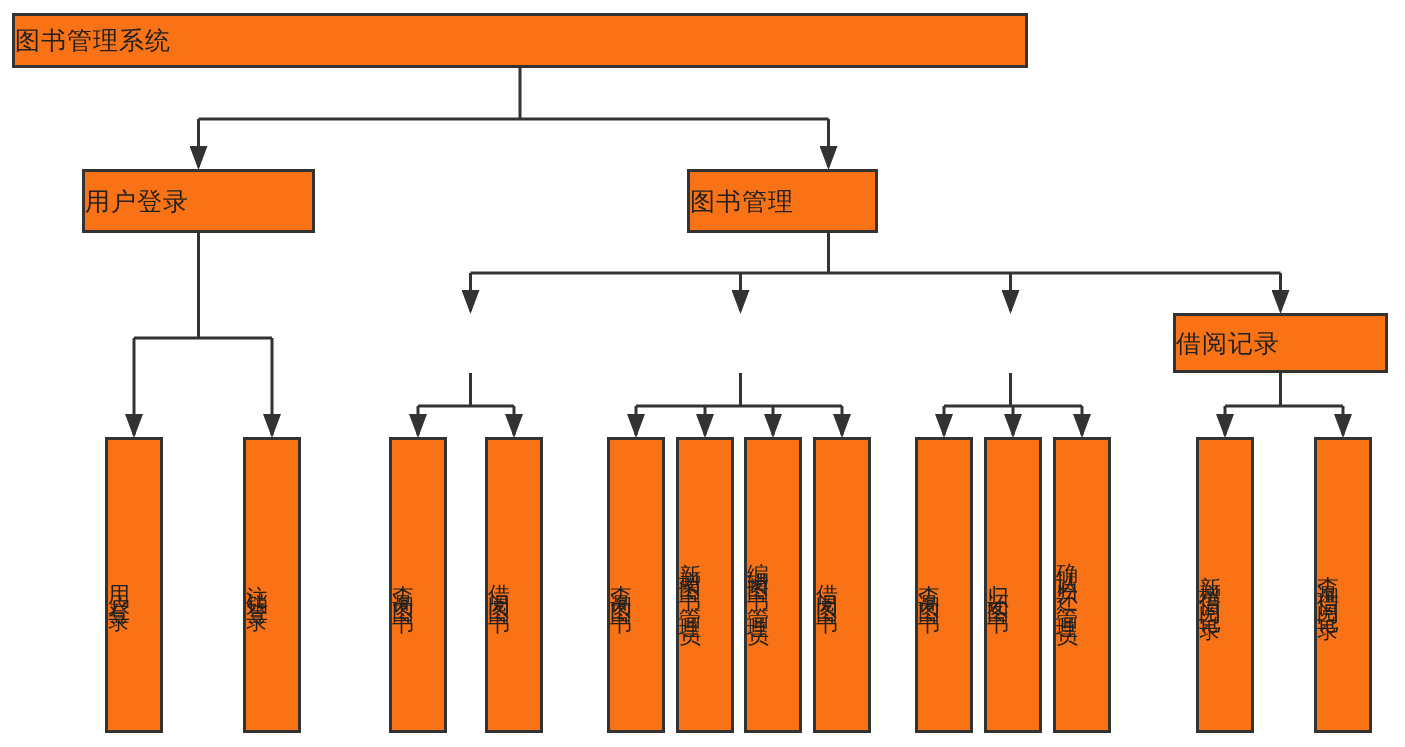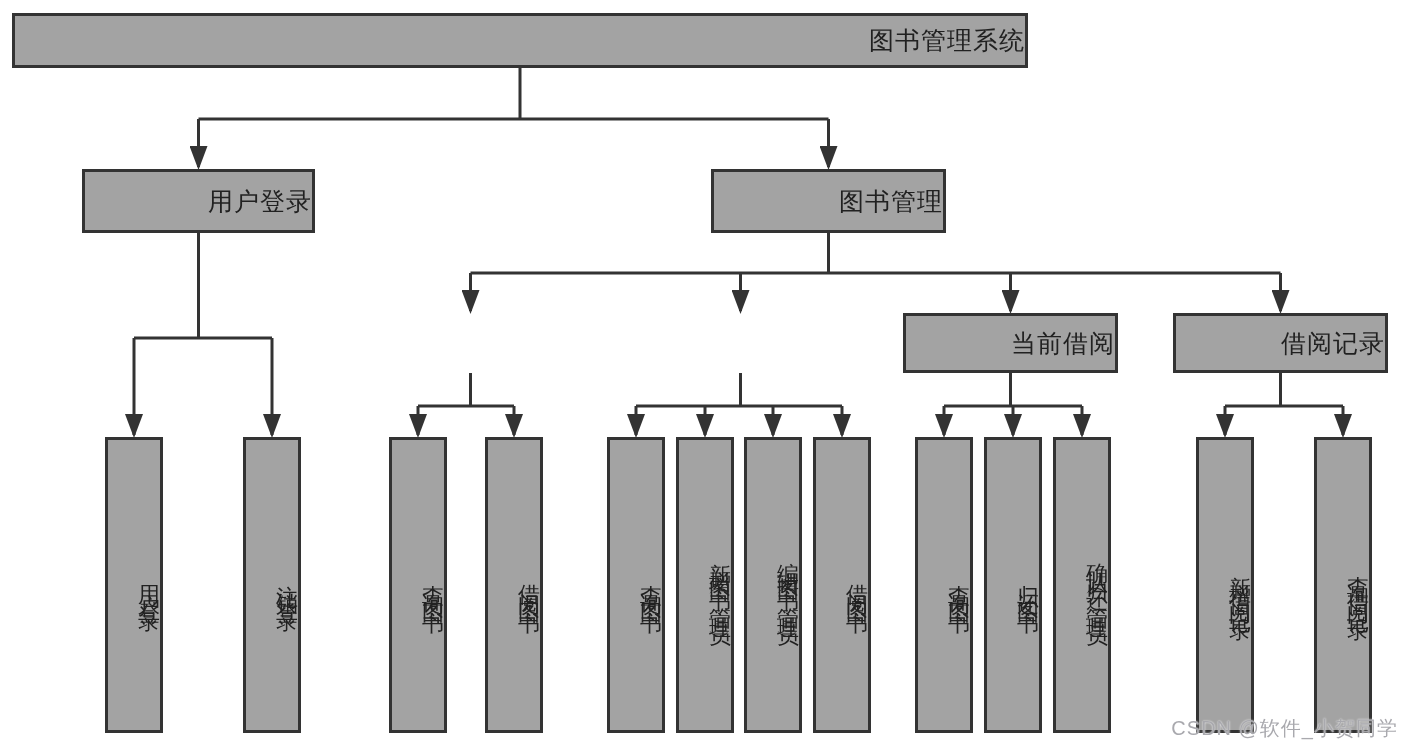--- a/index.html
+++ b/index.html
@@ -21,25 +21,25 @@
     stroke: #333333;
     stroke-width: 3;
   }
   .drop {
     stroke: #333333;
     stroke-width: 3;
   }
   .box {
     position: absolute;
     box-sizing: border-box;
-    background: #a3a3a3;
+    background: #f97316;
     border: 3px solid #333333;
     display: flex;
     align-items: center;
-    justify-content: flex-end;
+    justify-content: flex-start;
     color: #212121;
   }
   .root  { left: 12px;  top: 13px;  width: 1016px; height: 55px; }
   .l2    { top: 169px; height: 64px; }
   .l3    { top: 313px; height: 60px; width: 215px; }
   .leaf  { top: 437px; height: 296px; width: 58px; }
   .hlabel {
     font-size: 25px;
     letter-spacing: 1px;
     white-space: nowrap;
@@ -115,27 +115,24 @@
     </g>
   </svg>
 
   <div class="box root">
     <span class="hlabel">图书管理系统</span>
   </div>
 
   <div class="box l2" style="left:82px;width:233px">
     <span class="hlabel">用户登录</span>
   </div>
-  <div class="box l2" style="left:711px;width:235px">
+  <div class="box l2" style="left:687px;width:191px">
     <span class="hlabel">图书管理</span>
   </div>
 
-  <div class="box l3" style="left:903px">
-    <span class="hlabel">当前借阅</span>
-  </div>
   <div class="box l3" style="left:1173px">
     <span class="hlabel">借阅记录</span>
   </div>
 
   <div class="box leaf" style="left:105px">
     <span class="vtext">用户登录</span>
   </div>
   <div class="box leaf" style="left:243px">
     <span class="vtext">注销登录</span>
   </div>
@@ -170,15 +167,14 @@
     <span class="vtext">确认归还（管理员）</span>
   </div>
 
   <div class="box leaf" style="left:1196px">
     <span class="vtext">新增借阅记录</span>
   </div>
   <div class="box leaf" style="left:1314px">
     <span class="vtext">查询借阅记录</span>
   </div>
 
-  <div class="watermark">CSDN @软件_小贺同学</div>
 
 </div>
 
 </body></html>

